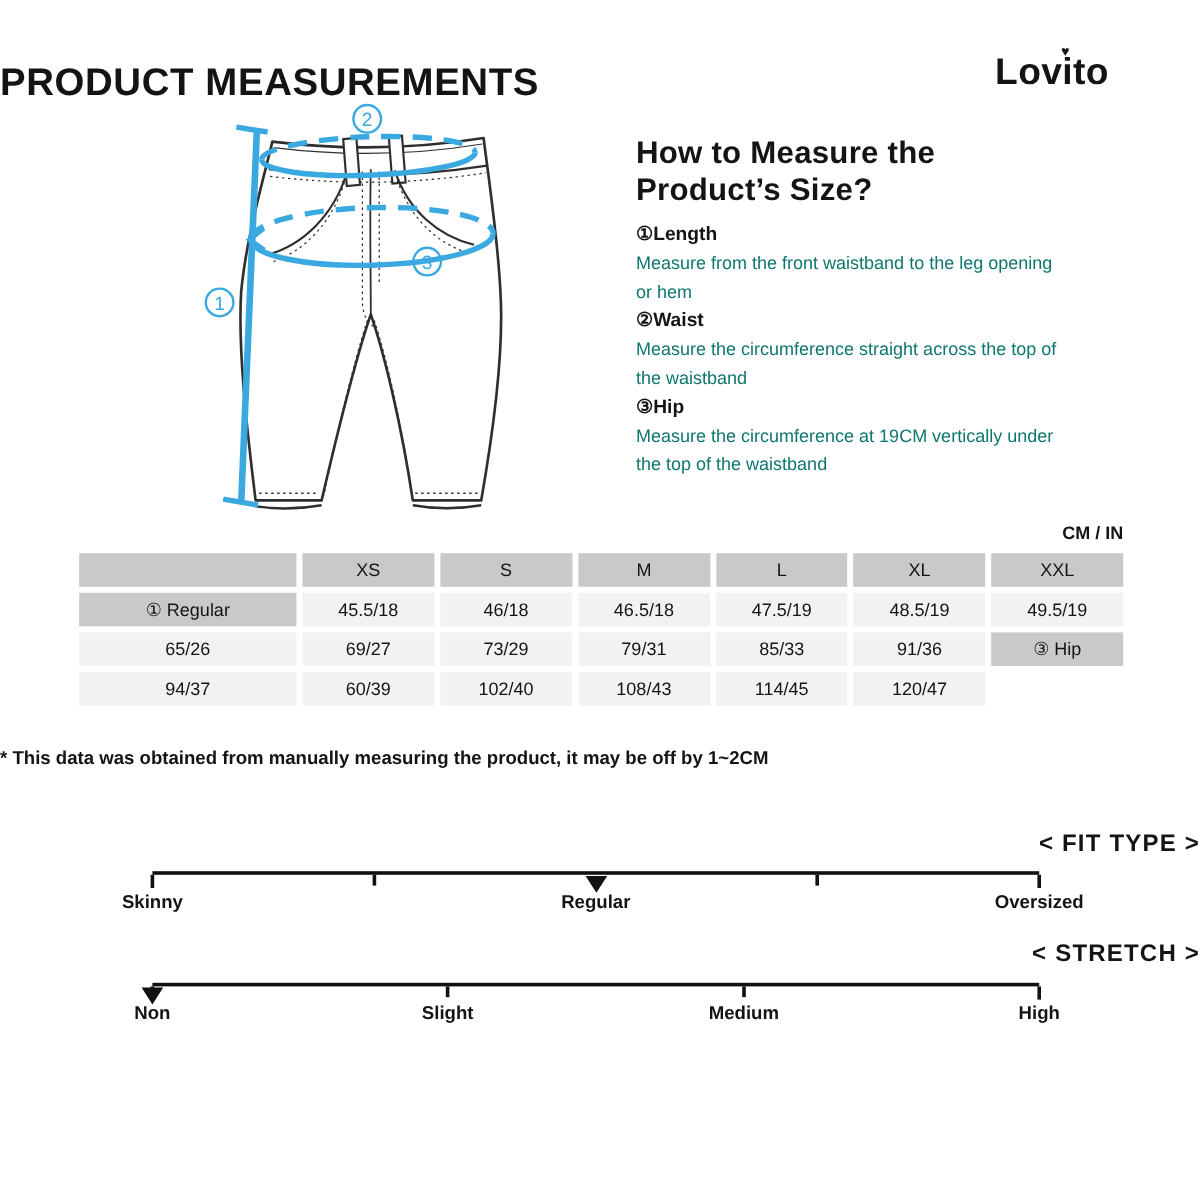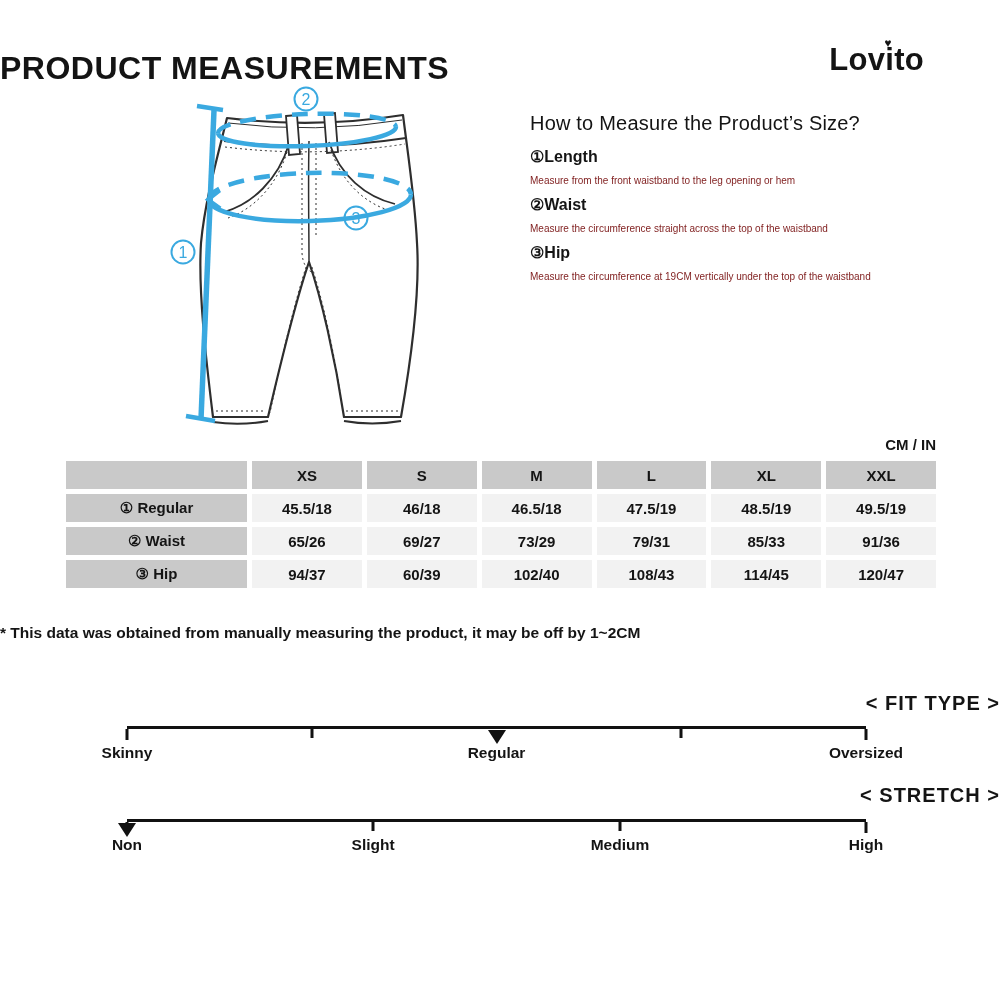--- a/index.html
+++ b/index.html
@@ -8,31 +8,31 @@
 
   .page-title { position:absolute; left:0; top:50px; width:916px; text-align:left;
     font-size:32px; font-weight:800; letter-spacing:0.5px; }
 
   .logo { position:absolute; right:76px; top:42px; font-size:31px; font-weight:800; letter-spacing:0.3px; }
   .logo .heart { position:absolute; left:55px; top:-6px; font-size:12px; color:#141414; }
 
   .diagram { position:absolute; left:170px; top:85px; width:280px; height:350px; }
 
   .howto { position:absolute; left:530px; top:112px; width:362px; }
-  .howto h2 { margin:0 0 10px 0; font-size:20px; font-weight:400; letter-spacing:0.2px; }
+  .howto h2 { margin:0 0 10px 0; font-size:26px; font-weight:700; letter-spacing:0.2px; }
   .howto .item-label { font-size:16px; font-weight:700; line-height:24px; }
-  .howto .item-desc { font-size:10px; color:#7f1d1d; line-height:24px; }
+  .howto .item-desc { font-size:15px; color:#0f766e; line-height:24px; }
 
   .unit-label { position:absolute; right:64px; top:436px; font-size:15px; font-weight:700; }
 
   .size-table { position:absolute; left:66px; top:461px; width:870px;
     display:grid; grid-template-columns:181px repeat(6, 1fr);
     column-gap:5px; row-gap:5px; }
   .size-table .cell { height:28px; display:flex; align-items:center; justify-content:center;
-    font-size:15px; font-weight:700; }
+    font-size:15px; font-weight:400; }
   .size-table .th, .size-table .tl { background:#c9c9c9; }
   .size-table .td { background:#f2f2f2; }
 
   .note { position:absolute; left:0; top:624px; width:1000px; text-align:left;
     font-size:15.5px; font-weight:700; }
 
   .scale-title { position:absolute; left:0; width:1000px; text-align:right;
     font-size:20px; font-weight:800; letter-spacing:1px; }
   .scale-line { position:absolute; left:127px; width:739px; border-top:3px solid #111; }
   .tick { position:absolute; top:0; width:3px; height:9px; background:#111; transform:translateX(-50%); }
@@ -136,21 +136,20 @@
     <div class="cell th">XXL</div>
 
     <div class="cell tl">① Regular</div>
     <div class="cell td">45.5/18</div>
     <div class="cell td">46/18</div>
     <div class="cell td">46.5/18</div>
     <div class="cell td">47.5/19</div>
     <div class="cell td">48.5/19</div>
     <div class="cell td">49.5/19</div>
 
-    <div class="cell tl">② Waist</div>
     <div class="cell td">65/26</div>
     <div class="cell td">69/27</div>
     <div class="cell td">73/29</div>
     <div class="cell td">79/31</div>
     <div class="cell td">85/33</div>
     <div class="cell td">91/36</div>
 
     <div class="cell tl">③ Hip</div>
     <div class="cell td">94/37</div>
     <div class="cell td">60/39</div>

